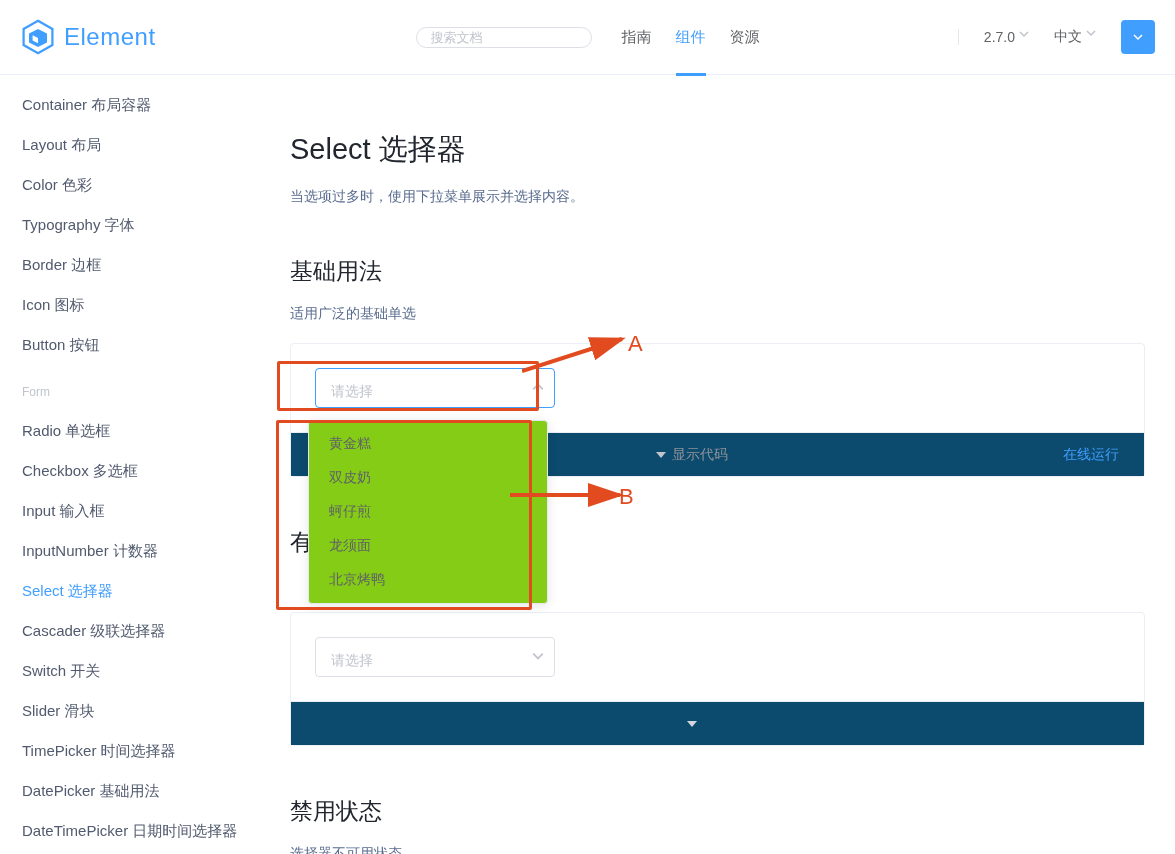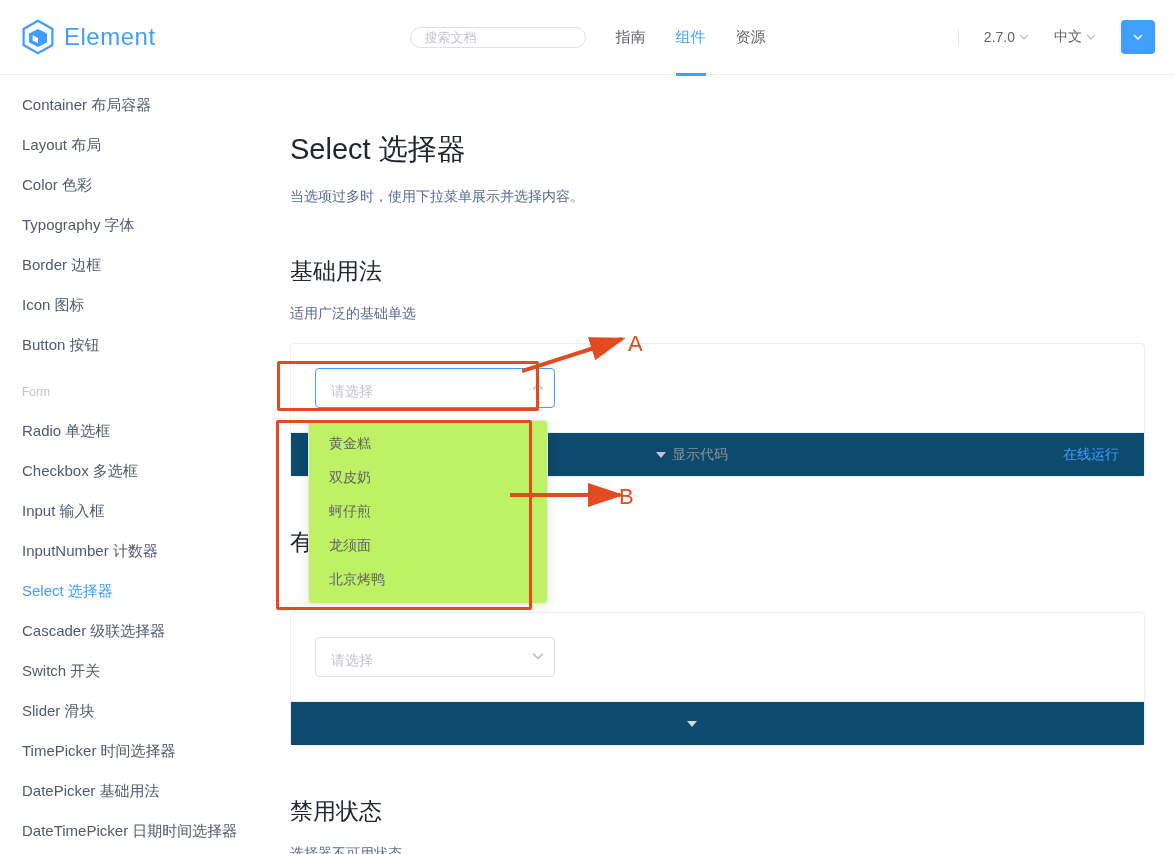--- a/index.html
+++ b/index.html
@@ -5,26 +5,26 @@
 * { margin:0; padding:0; box-sizing:border-box; }
 body { font-family: "Helvetica Neue", Helvetica, "PingFang SC", "Hiragino Sans GB", "Microsoft YaHei", Arial, sans-serif; color:#1f2d3d; background:#fff; font-size:14px; }
 
 .header { height:75px; border-bottom:1px solid #eaeefb; display:flex; align-items:center; padding:0 20px; position:relative; }
 .logo { display:flex; align-items:center; gap:8px; }
 .logo-text { font-size:24px; font-weight:500; color:#409eff; letter-spacing:0.5px; }
 .header-center { position:absolute; left:50%; transform:translateX(-50%); display:flex; align-items:center; gap:30px; }
 .search-box { width:176px; height:21px; border:1px solid #dcdfe6; border-radius:16px; padding:0 14px; display:flex; align-items:center; }
 .search-box input { border:none; outline:none; width:100%; font-size:13px; color:#606266; background:transparent; }
 .search-box input::placeholder { color:#c0c4cc; }
-.nav-links { display:flex; gap:30px; }
+.nav-links { display:flex; gap:24px; }
 .nav-link { color:#606266; font-size:15px; cursor:pointer; height:75px; display:flex; align-items:center; position:relative; }
 .nav-link.active { color:#409eff; }
 .nav-link.active::after { content:""; position:absolute; bottom:-1px; left:0; right:0; height:3px; background:#409eff; }
 .header-right { margin-left:auto; display:flex; align-items:center; gap:25px; }
-.dropdown-trigger { color:#606266; font-size:14px; cursor:pointer; display:flex; align-items:center; gap:4px; }
+.dropdown-trigger { color:#606266; font-size:14px; cursor:pointer; display:flex; align-items:flex-start; gap:4px; }
 .divider { width:1px; height:16px; background:#e4e7ed; }
 .theme-btn { width:34px; height:34px; background:#409eff; border-radius:4px; display:flex; align-items:center; justify-content:center; cursor:pointer; }
 
 .container { display:flex; }
 .sidebar { width:260px; padding:10px 20px 0 22px; overflow-y:auto; }
 .group-label { font-size:12px; color:#c0c4cc; margin:20px 0 12px; }
 .nav-item { font-size:15px; color:#515a6e; line-height:40px; cursor:pointer; }
 .nav-item.active { color:#409eff; }
 
 .main { flex:1; padding:55px 30px 0 30px; position:relative; }
@@ -35,21 +35,21 @@
 .demo-box { border:1px solid #ebeef5; border-radius:4px; background:#fff; }
 .demo-content { padding:24px; }
 .demo-footer { height:44px; border-top:1px solid #ebeef5; background:#0c4a6e; display:flex; align-items:center; position:relative; }
 .demo-expand { position:absolute; left:47%; transform:translateX(-50%); display:flex; align-items:center; gap:6px; color:#909399; font-size:14px; cursor:pointer; }
 .demo-run { margin-left:auto; margin-right:25px; color:#409eff; font-size:14px; cursor:pointer; }
 .select-input { width:240px; height:40px; border:1px solid #409eff; border-radius:4px; background:#fff; padding:8px 30px 0 15px; position:relative; display:flex; align-items:center; }
 .select-input.plain { border-color:#dcdfe6; }
 .select-placeholder { color:#c0c4cc; font-size:14px; }
 .select-arrow { position:absolute; right:10px; top:50%; transform:translateY(-50%); color:#c0c4cc; }
 
-.dropdown-panel { position:absolute; top:345px; left:48px; width:240px; background:#bef264; border:1px solid #e4e7ed; border-radius:4px; box-shadow:0 2px 12px 0 rgba(0,0,0,0.1); padding:6px 0; z-index:10; }
+.dropdown-panel { position:absolute; top:345px; left:48px; width:240px; background:#84cc16; border:1px solid #e4e7ed; border-radius:4px; box-shadow:0 2px 12px 0 rgba(0,0,0,0.1); padding:6px 0; z-index:10; }
 .dropdown-option { padding:0 20px; height:34px; display:flex; align-items:center; font-size:14px; color:#606266; cursor:pointer; }
 
 .annot-rect { position:absolute; border:3px solid #e14b1f; border-radius:2px; pointer-events:none; z-index:20; }
 .arrow-svg { position:absolute; pointer-events:none; z-index:21; }
 .annot-label { position:absolute; color:#e14b1f; font-size:22px; font-weight:400; z-index:22; }
 .spacer2 { height:50px; }
 .demo-footer.empty .demo-expand { color:#c0c4cc; }
 </style>
 </head>
 <body>

